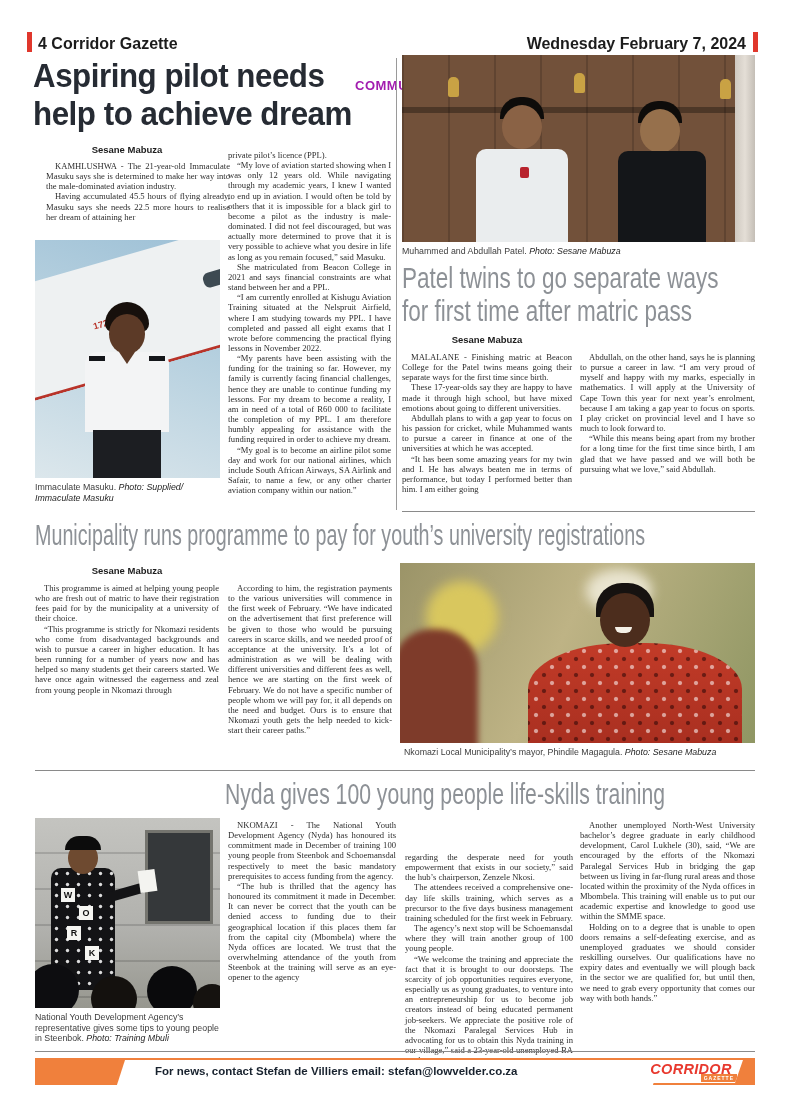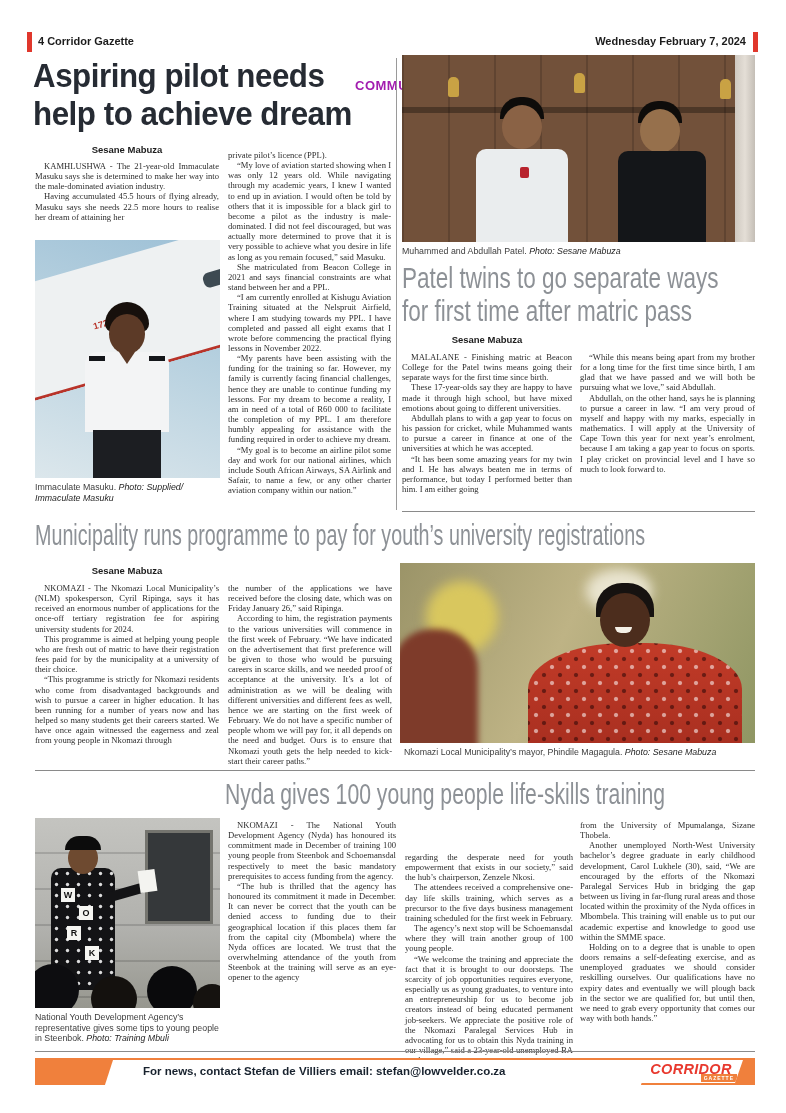--- a/index.html
+++ b/index.html
@@ -1,20 +1,20 @@
 <!DOCTYPE html>
 <html><head>
 <meta charset="utf-8">
 <style>
   html,body{margin:0;padding:0;background:#ffffff;}
   .page{position:relative;width:786px;height:1113px;background:#fff;font-family:"Liberation Serif",serif;overflow:hidden;}
   .rule-h{position:absolute;height:1px;background:#8a8a8a;}
   .rule-v{position:absolute;width:1px;background:#9a9a9a;}
   .red-bar{position:absolute;width:5px;height:20px;background:#e0372c;}
-  .mast{position:absolute;font-family:"Liberation Sans",sans-serif;font-weight:bold;font-size:11px;color:#1c1c1c;}
+  .mast{position:absolute;font-family:"Liberation Sans",sans-serif;font-weight:bold;font-size:16px;color:#1c1c1c;}
   .section-label{position:absolute;font-family:"Liberation Sans",sans-serif;font-weight:bold;font-size:13px;color:#a21caf;letter-spacing:.5px;margin-top:44px;}
   .headline-dark{position:absolute;font-family:"Liberation Sans",sans-serif;font-weight:bold;color:#262b33;transform-origin:left top;}
   .headline-dark div{white-space:nowrap;letter-spacing:-.5px;}
   .headline-gray{position:absolute;font-family:"Liberation Sans",sans-serif;font-weight:normal;color:#8d9196;transform-origin:left top;}
   .headline-gray div{white-space:nowrap;}
   .byline{position:absolute;font-family:"Liberation Sans",sans-serif;font-weight:bold;font-size:9.5px;text-align:center;color:#1c1c1c;}
   .body-col{position:absolute;}
   .body-col p{margin:0;font-size:8.6px;line-height:10.15px;text-align:justify;text-indent:9px;color:#2d2d2d;}
   .body-col p.cont{text-indent:0;}
   .caption{position:absolute;font-family:"Liberation Sans",sans-serif;font-size:8.8px;line-height:10.6px;color:#3d3d3d;}
@@ -59,21 +59,21 @@
   .ph4 .p-body{position:absolute;left:16px;top:50px;width:64px;height:122px;background:#131315;border-radius:10px 10px 0 0;
     background-image:radial-gradient(circle,rgba(255,255,255,.85) 1.2px,transparent 2.2px);background-size:11px 11px;}
   .ph4 .p-head{position:absolute;left:33px;top:24px;width:30px;height:32px;background:#6e4a30;border-radius:50%;}
   .ph4 .p-hat{position:absolute;left:30px;top:18px;width:36px;height:14px;background:#0c0c0c;border-radius:14px 14px 0 0;}
   .ph4 .p-arm{position:absolute;left:68px;top:70px;width:42px;height:10px;background:#131315;transform:rotate(-16deg);border-radius:5px;}
   .ph4 .p-paper{position:absolute;left:104px;top:52px;width:17px;height:22px;background:#f4f4f0;transform:rotate(-8deg);}
   .ph4 .tile{position:absolute;width:14px;height:14px;background:#f6f6f2;color:#111;font-family:"Liberation Sans",sans-serif;font-weight:bold;font-size:9px;text-align:center;line-height:14px;}
   .ph4 .fg-head{position:absolute;border-radius:50%;}
   
   .footer-banner{position:absolute;left:35px;top:1058px;width:720px;height:27px;background:#f0803c;}
-  .footer-white{position:absolute;left:68px;top:2px;width:546px;height:31px;background:#ffffff;clip-path:polygon(10px 0,100% 0,calc(100% - 10px) 100%,0 100%);}
+  .footer-white{position:absolute;left:80px;top:2px;width:546px;height:31px;background:#ffffff;clip-path:polygon(10px 0,100% 0,calc(100% - 10px) 100%,0 100%);}
   .footer-text{position:absolute;left:40px;top:0;height:23px;line-height:23px;font-family:"Liberation Sans",sans-serif;font-weight:bold;font-size:11.5px;color:#18222e;white-space:nowrap;}
   .logo-panel{position:absolute;right:12px;top:2px;width:104px;height:23px;background:#ffffff;clip-path:polygon(8px 0,100% 0,calc(100% - 8px) 100%,0 100%);}
   .logo-word{position:absolute;left:0;right:0;top:1px;text-align:center;font-family:"Liberation Sans",sans-serif;font-weight:bold;font-style:italic;font-size:14.5px;letter-spacing:.3px;color:#e8392e;}
   .logo-sub{position:absolute;right:6px;bottom:1px;background:#f0803c;color:#fff;font-family:"Liberation Sans",sans-serif;font-weight:bold;font-size:5px;padding:1px 3px;letter-spacing:1px;}
 </style>
 </head>
 <body>
 
 <div class="page">
 
@@ -82,21 +82,21 @@
   <div class="section-label" style="left:355px;top:34px;">COMMUNITY</div>
   <div class="mast" style="right:40px;top:35px;">Wednesday February 7, 2024</div>
   <div class="red-bar" style="left:753px;top:32px;"></div>
 
   <div class="headline-dark" style="left:33px;top:56px;font-size:34px;line-height:38px;transform:scaleX(0.92);">
     <div>Aspiring pilot needs</div>
     <div>help to achieve dream</div>
   </div>
   <div class="byline" style="left:35px;top:144px;width:184px;">Sesane Mabuza</div>
 
-  <div class="body-col" style="left:35px;top:161px;width:184px;">
+  <div class="body-col" style="left:46px;top:161px;width:184px;">
     <p>KAMHLUSHWA - The 21-year-old Immaculate Masuku says she is determined to make her way into the male-dominated aviation industry.</p>
     <p>Having accumulated 45.5 hours of flying already, Masuku says she needs 22.5 more hours to realise her dream of attaining her</p>
   </div>
 
   <div class="photo ph1" style="left:35px;top:240px;width:185px;height:238px;">
     <div class="plane"></div>
     <div class="windshield"></div>
     <div class="plane-reg">1728G</div>
     <div class="hair"></div>
     <div class="head"></div>
@@ -146,37 +146,35 @@
   </div>
   <div class="byline" style="left:402px;top:334px;width:170px;">Sesane Mabuza</div>
 
   <div class="body-col" style="left:402px;top:352px;width:170px;">
     <p>MALALANE - Finishing matric at Beacon College for the Patel twins means going their separate ways for the first time since birth.</p>
     <p>These 17-year-olds say they are happy to have made it through high school, but have mixed emotions about going to different universities.</p>
     <p>Abdullah plans to with a gap year to focus on his passion for cricket, while Muhammed wants to pursue a career in finance at one of the universities at which he was accepted.</p>
     <p>“It has been some amazing years for my twin and I. He has always beaten me in terms of performance, but today I performed better than him. I am either going</p>
   </div>
   <div class="body-col" style="left:580px;top:352px;width:175px;">
+    <p>Abdullah, on the other hand, says he is planning to pursue a career in law. “I am very proud of myself and happy with my marks, especially in mathematics. I will apply at the University of Cape Town this year for next year’s enrolment, because I am taking a gap year to focus on sports. I play cricket on provincial level and I have so much to look forward to.</p>
     <p>“While this means being apart from my brother for a long time for the first time since birth, I am glad that we have passed and we will both be pursuing what we love,” said Abdullah.</p>
-    <p>Abdullah, on the other hand, says he is planning to pursue a career in law. “I am very proud of myself and happy with my marks, especially in mathematics. I will apply at the University of Cape Town this year for next year’s enrolment, because I am taking a gap year to focus on sports. I play cricket on provincial level and I have so much to look forward to.</p>
   </div>
 
   <div class="rule-h" style="left:402px;top:511px;width:353px;"></div>
   <div class="headline-gray" style="left:35px;top:519px;font-size:29px;line-height:32px;transform:scaleX(0.68);">
     <div>Municipality runs programme to pay for youth’s university registrations</div>
   </div>
   <div class="byline" style="left:35px;top:565px;width:184px;">Sesane Mabuza</div>
 
   <div class="body-col" style="left:35px;top:583px;width:184px;">
-    <p>NKOMAZI - The Nkomazi Local Municipality’s (NLM) spokesperson, Cyril Ripinga, says it has received an enormous number of applications for the once-off tertiary registration fee for aspiring university students for 2024.</p>
     <p>This programme is aimed at helping young people who are fresh out of matric to have their registration fees paid for by the municipality at a university of their choice.</p>
     <p>“This programme is strictly for Nkomazi residents who come from disadvantaged backgrounds and wish to pursue a career in higher education. It has been running for a number of years now and has helped so many students get their careers started. We have once again witnessed the eagerness and zeal from young people in Nkomazi through</p>
   </div>
   <div class="body-col" style="left:228px;top:583px;width:164px;">
-    <p class="cont">the number of the applications we have received before the closing date, which was on Friday January 26,” said Ripinga.</p>
     <p>According to him, the registration payments to the various universities will commence in the first week of February. “We have indicated on the advertisement that first preference will be given to those who would be pursuing careers in scarce skills, and we needed proof of acceptance at the university. It’s a lot of administration as we will be dealing with different universities and different fees as well, hence we are starting on the first week of February. We do not have a specific number of people whom we will pay for, it all depends on the need and budget. Ours is to ensure that Nkomazi youth gets the help needed to kick-start their career paths.”</p>
   </div>
 
   <div class="photo ph3" style="left:400px;top:563px;width:355px;height:180px;">
     <div class="blob" style="left:26px;top:18px;width:72px;height:72px;background:#d9c75e;"></div>
     <div class="blob" style="left:186px;top:6px;width:66px;height:44px;background:#e9e4cf;"></div>
     <div class="bg-person"></div>
     <div class="m-body"></div>
     <div class="m-hair"></div>
     <div class="m-head"></div>
@@ -216,21 +214,20 @@
     <p>NKOMAZI - The National Youth Development Agency (Nyda) has honoured its commitment made in December of training 100 young people from Steenbok and Schoemansdal respectively to meet the basic mandatory prerequisites to access funding from the agency.</p>
     <p>“The hub is thrilled that the agency has honoured its commitment it made in December. It can never be correct that the youth can be denied access to funding due to their geographical location if this places them far from the capital city (Mbombela) where the Nyda offices are located. We trust that the overwhelming attendance of the youth from Steenbok at the training will serve as an eye-opener to the agency</p>
   </div>
   <div class="body-col" style="left:405px;top:820px;width:168px;margin-top:32px;">
     <p class="cont">regarding the desperate need for youth empowerment that exists in our society,” said the hub’s chairperson, Zenzele Nkosi.</p>
     <p>The attendees received a comprehensive one-day life skills training, which serves as a precursor to the five days business management training scheduled for the first week in February.</p>
     <p>The agency’s next stop will be Schoemansdal where they will train another group of 100 young people.</p>
     <p>“We welcome the training and appreciate the fact that it is brought to our doorsteps. The scarcity of job opportunities requires everyone, especially us as young graduates, to venture into an entrepreneurship for us to become job creators instead of being educated permanent job-seekers. We appreciate the positive role of the Nkomazi Paralegal Services Hub in advocating for us to obtain this Nyda training in our village,” said a 23-year-old unemployed BA graduate</p>
   </div>
   <div class="body-col" style="left:580px;top:820px;width:175px;">
-    <p class="cont">from the University of Mpumalanga, Sizane Thobela.</p>
     <p>Another unemployed North-West University bachelor’s degree graduate in early childhood development, Carol Lukhele (30), said, “We are encouraged by the efforts of the Nkomazi Paralegal Services Hub in bridging the gap between us living in far-flung rural areas and those located within the proximity of the Nyda offices in Mbombela. This training will enable us to put our academic expertise and knowledge to good use within the SMME space.</p>
     <p>Holding on to a degree that is unable to open doors remains a self-defeating exercise, and as unemployed graduates we should consider reskilling ourselves. Our qualifications have no expiry dates and eventually we will plough back in the sector we are qualified for, but until then, we need to grab every opportunity that comes our way with both hands.”</p>
   </div>
 
   <div class="rule-h" style="left:35px;top:1051px;width:720px;"></div>
   <div class="footer-banner">
     <div class="footer-white">
       <div class="footer-text">For news, contact Stefan de Villiers email: stefan@lowvelder.co.za</div>
     </div>
     <div class="logo-panel">

